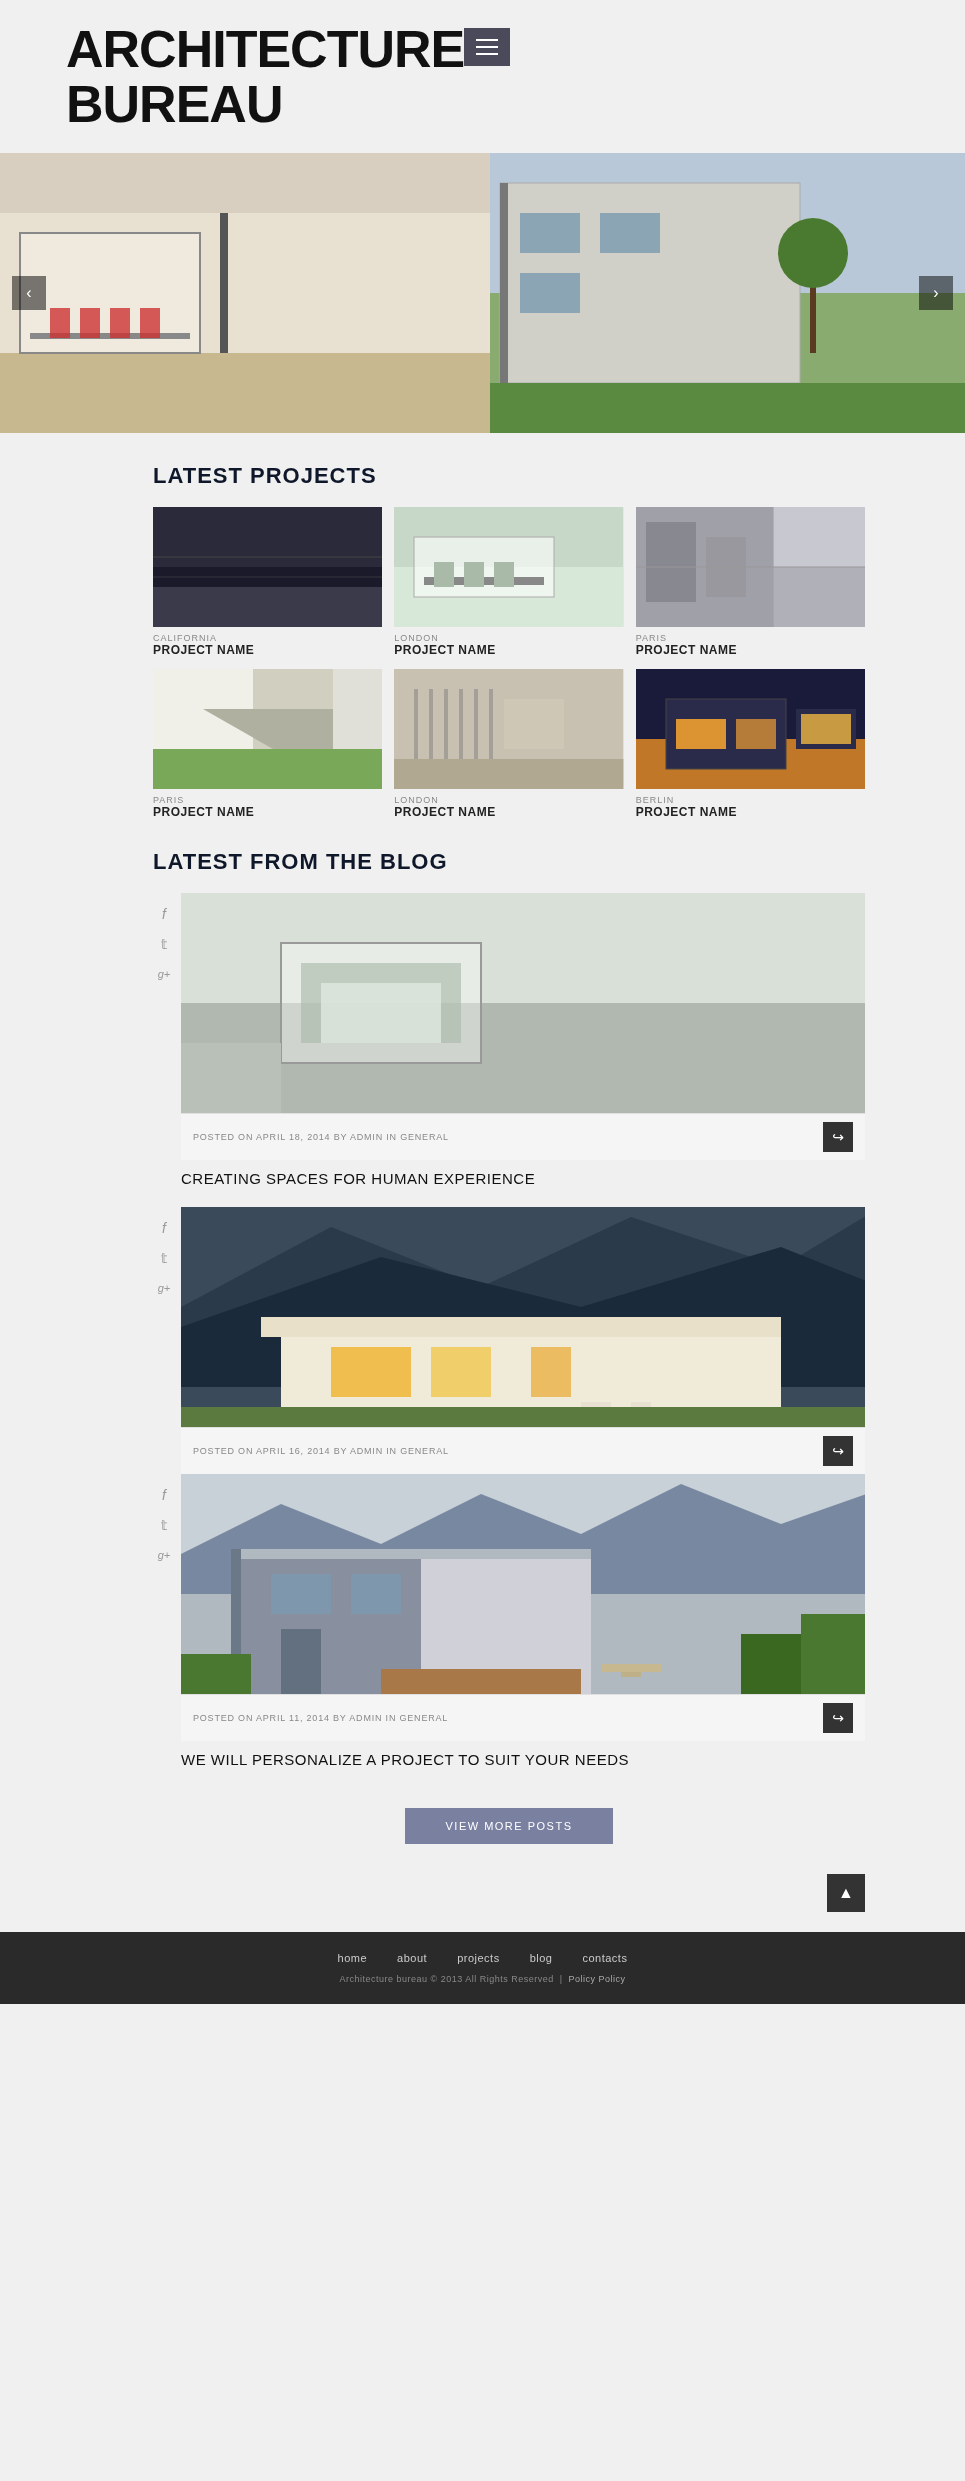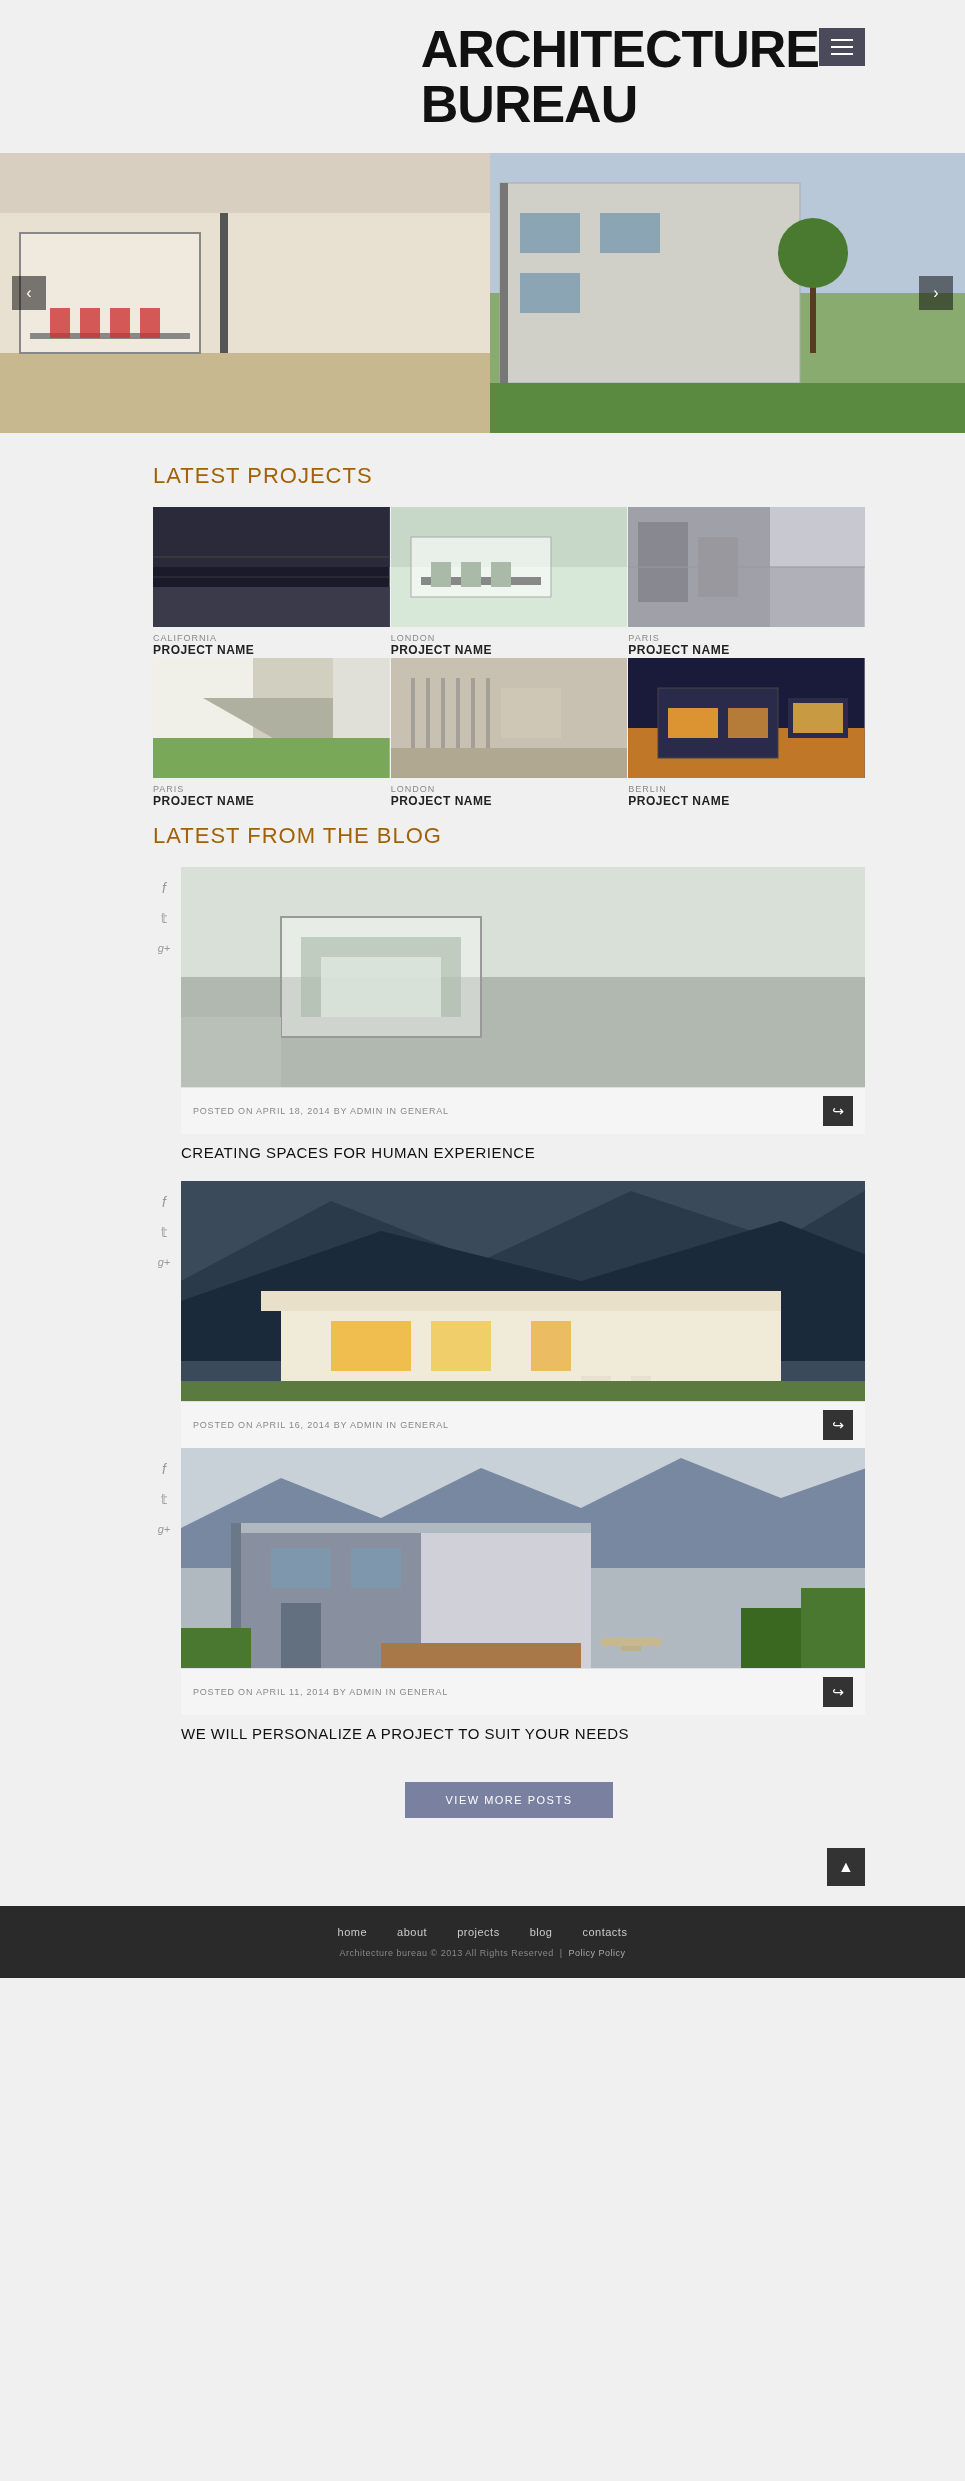--- a/index.html
+++ b/index.html
@@ -8,21 +8,21 @@
       background: #f0f0f0;
       width: 965px;
       margin: 0 auto;
     }
 
     
     .header {
       background: #f0f0f0;
       padding: 22px 100px 22px 66px;
       display: flex;
-      justify-content: flex-end;
+      justify-content: flex-start;
       align-items: flex-start;
     }
     .site-title {
       font-size: 52px;
       font-weight: 900;
       line-height: 1.05;
       color: #111;
       letter-spacing: -1px;
       text-transform: uppercase;
     }
@@ -75,31 +75,31 @@
     .slider-arrow.right { right: 12px; }
 
     
     .main-content {
       padding: 30px 100px 0 153px;
     }
 
     
     .section-title {
       font-size: 22px;
-      font-weight: 400;
+      font-weight: 700;
       letter-spacing: 1px;
       text-transform: uppercase;
-      color: #a16207;
+      color: #0f172a;
       margin-bottom: 18px;
     }
     .projects-grid {
       display: grid;
       grid-template-columns: repeat(3, 1fr);
-      gap: 1px;
-      margin-bottom: 15px;
+      gap: 12px;
+      margin-bottom: 30px;
     }
     .project-card {
       cursor: pointer;
     }
     .project-img {
       width: 100%;
       height: 120px;
       overflow: hidden;
       margin-bottom: 6px;
     }

